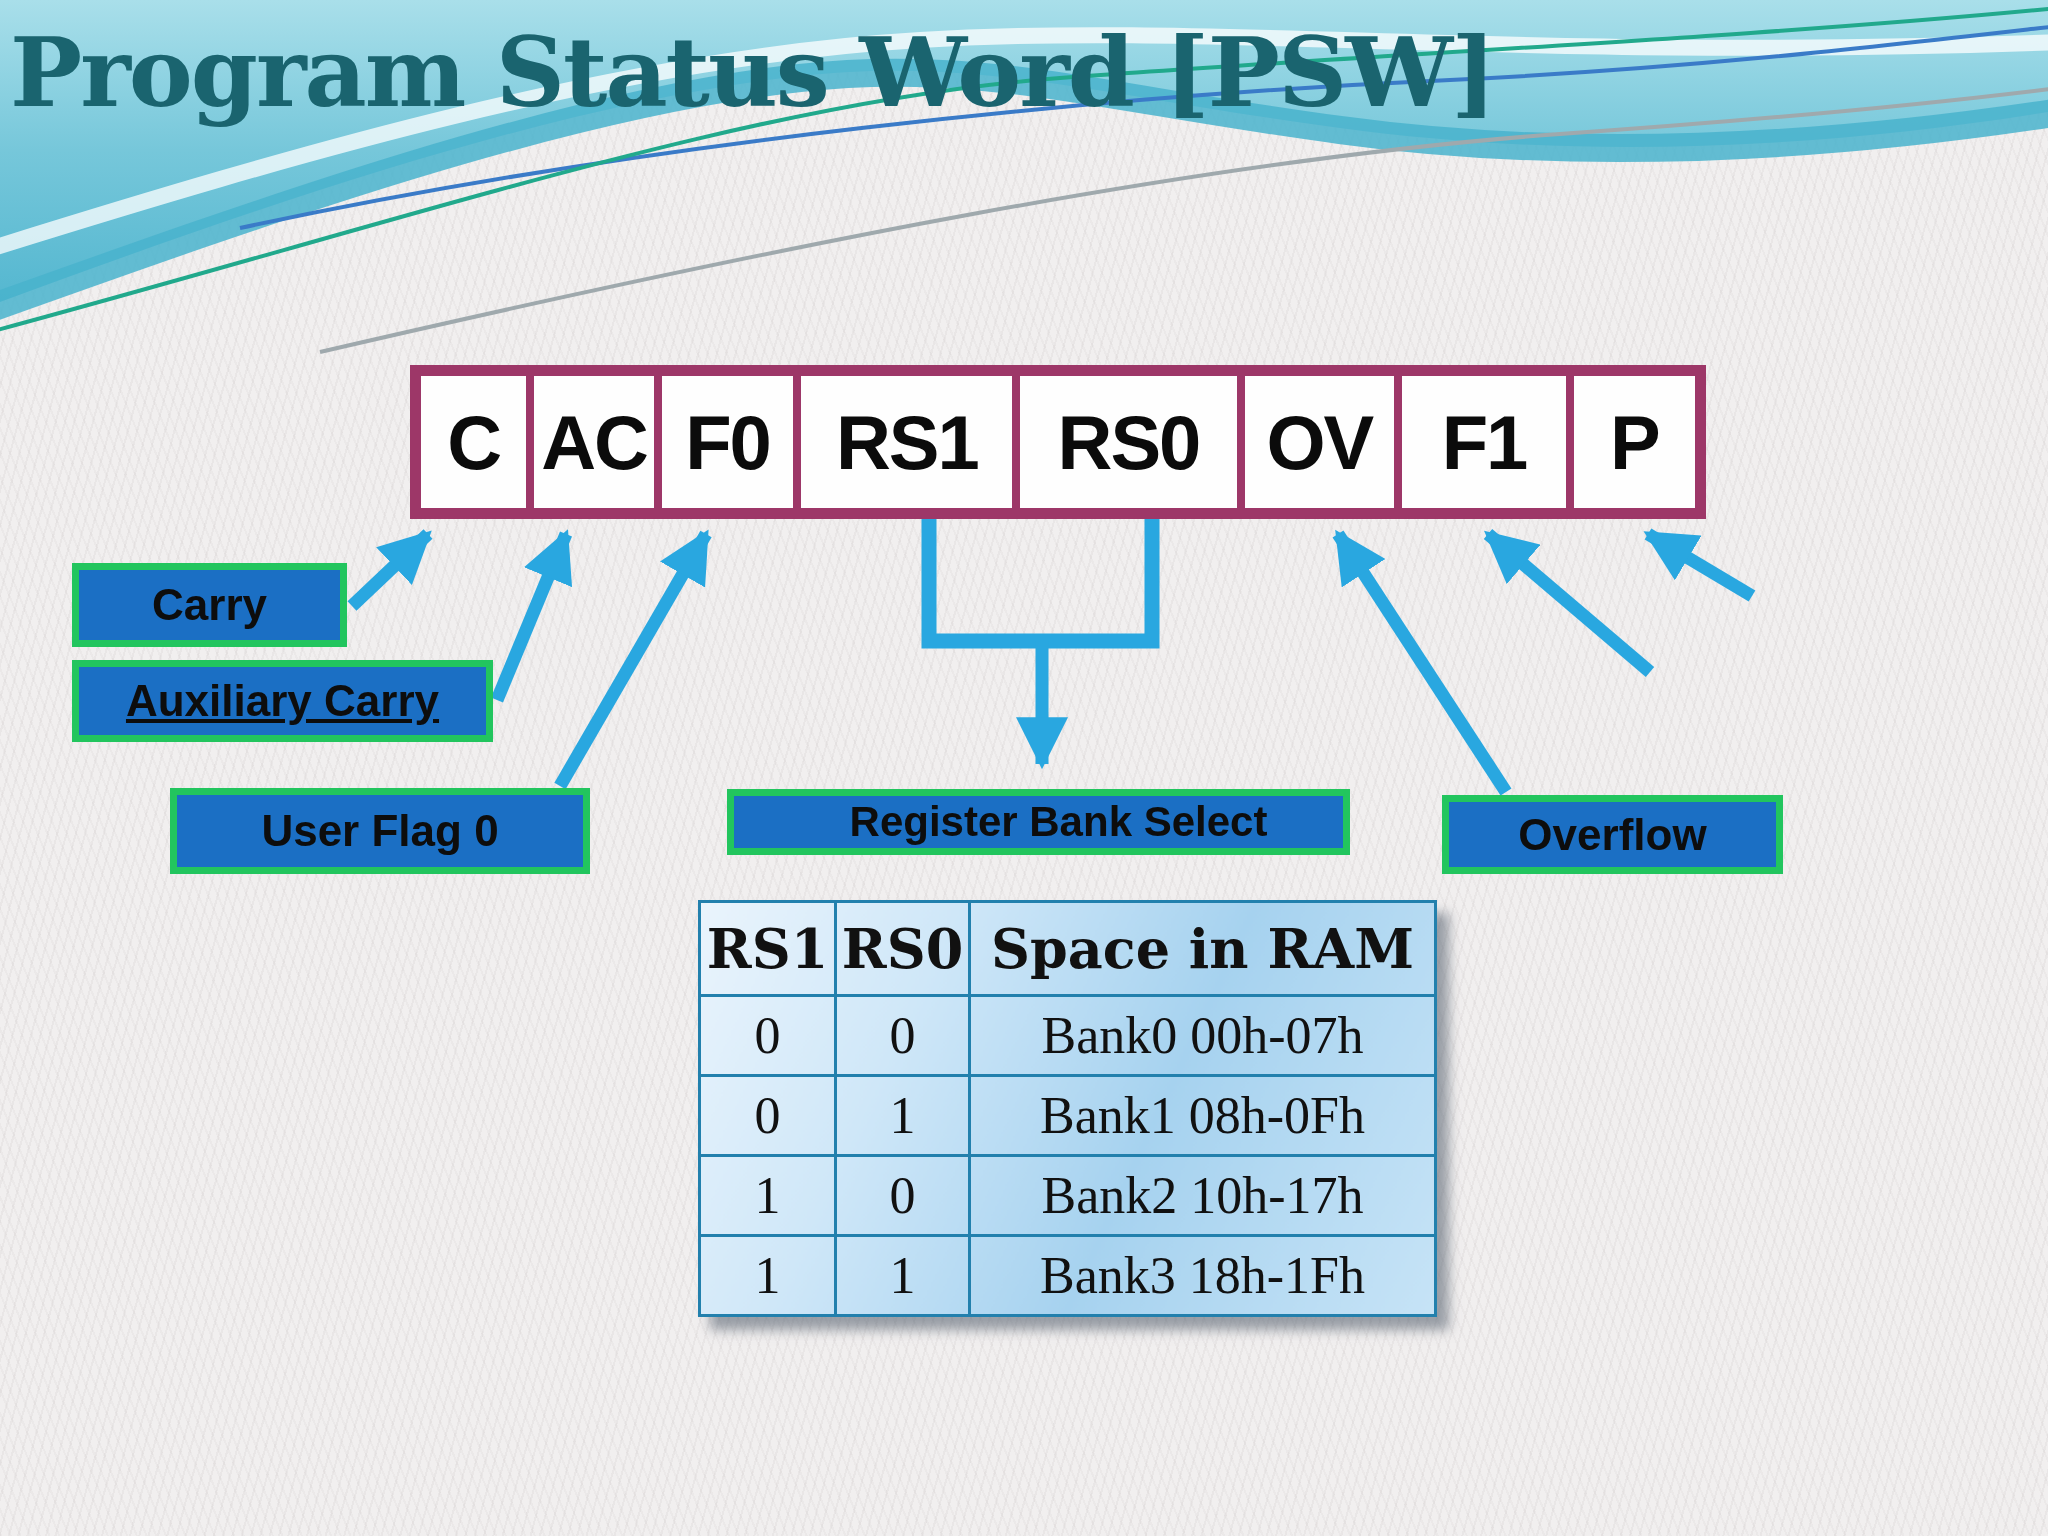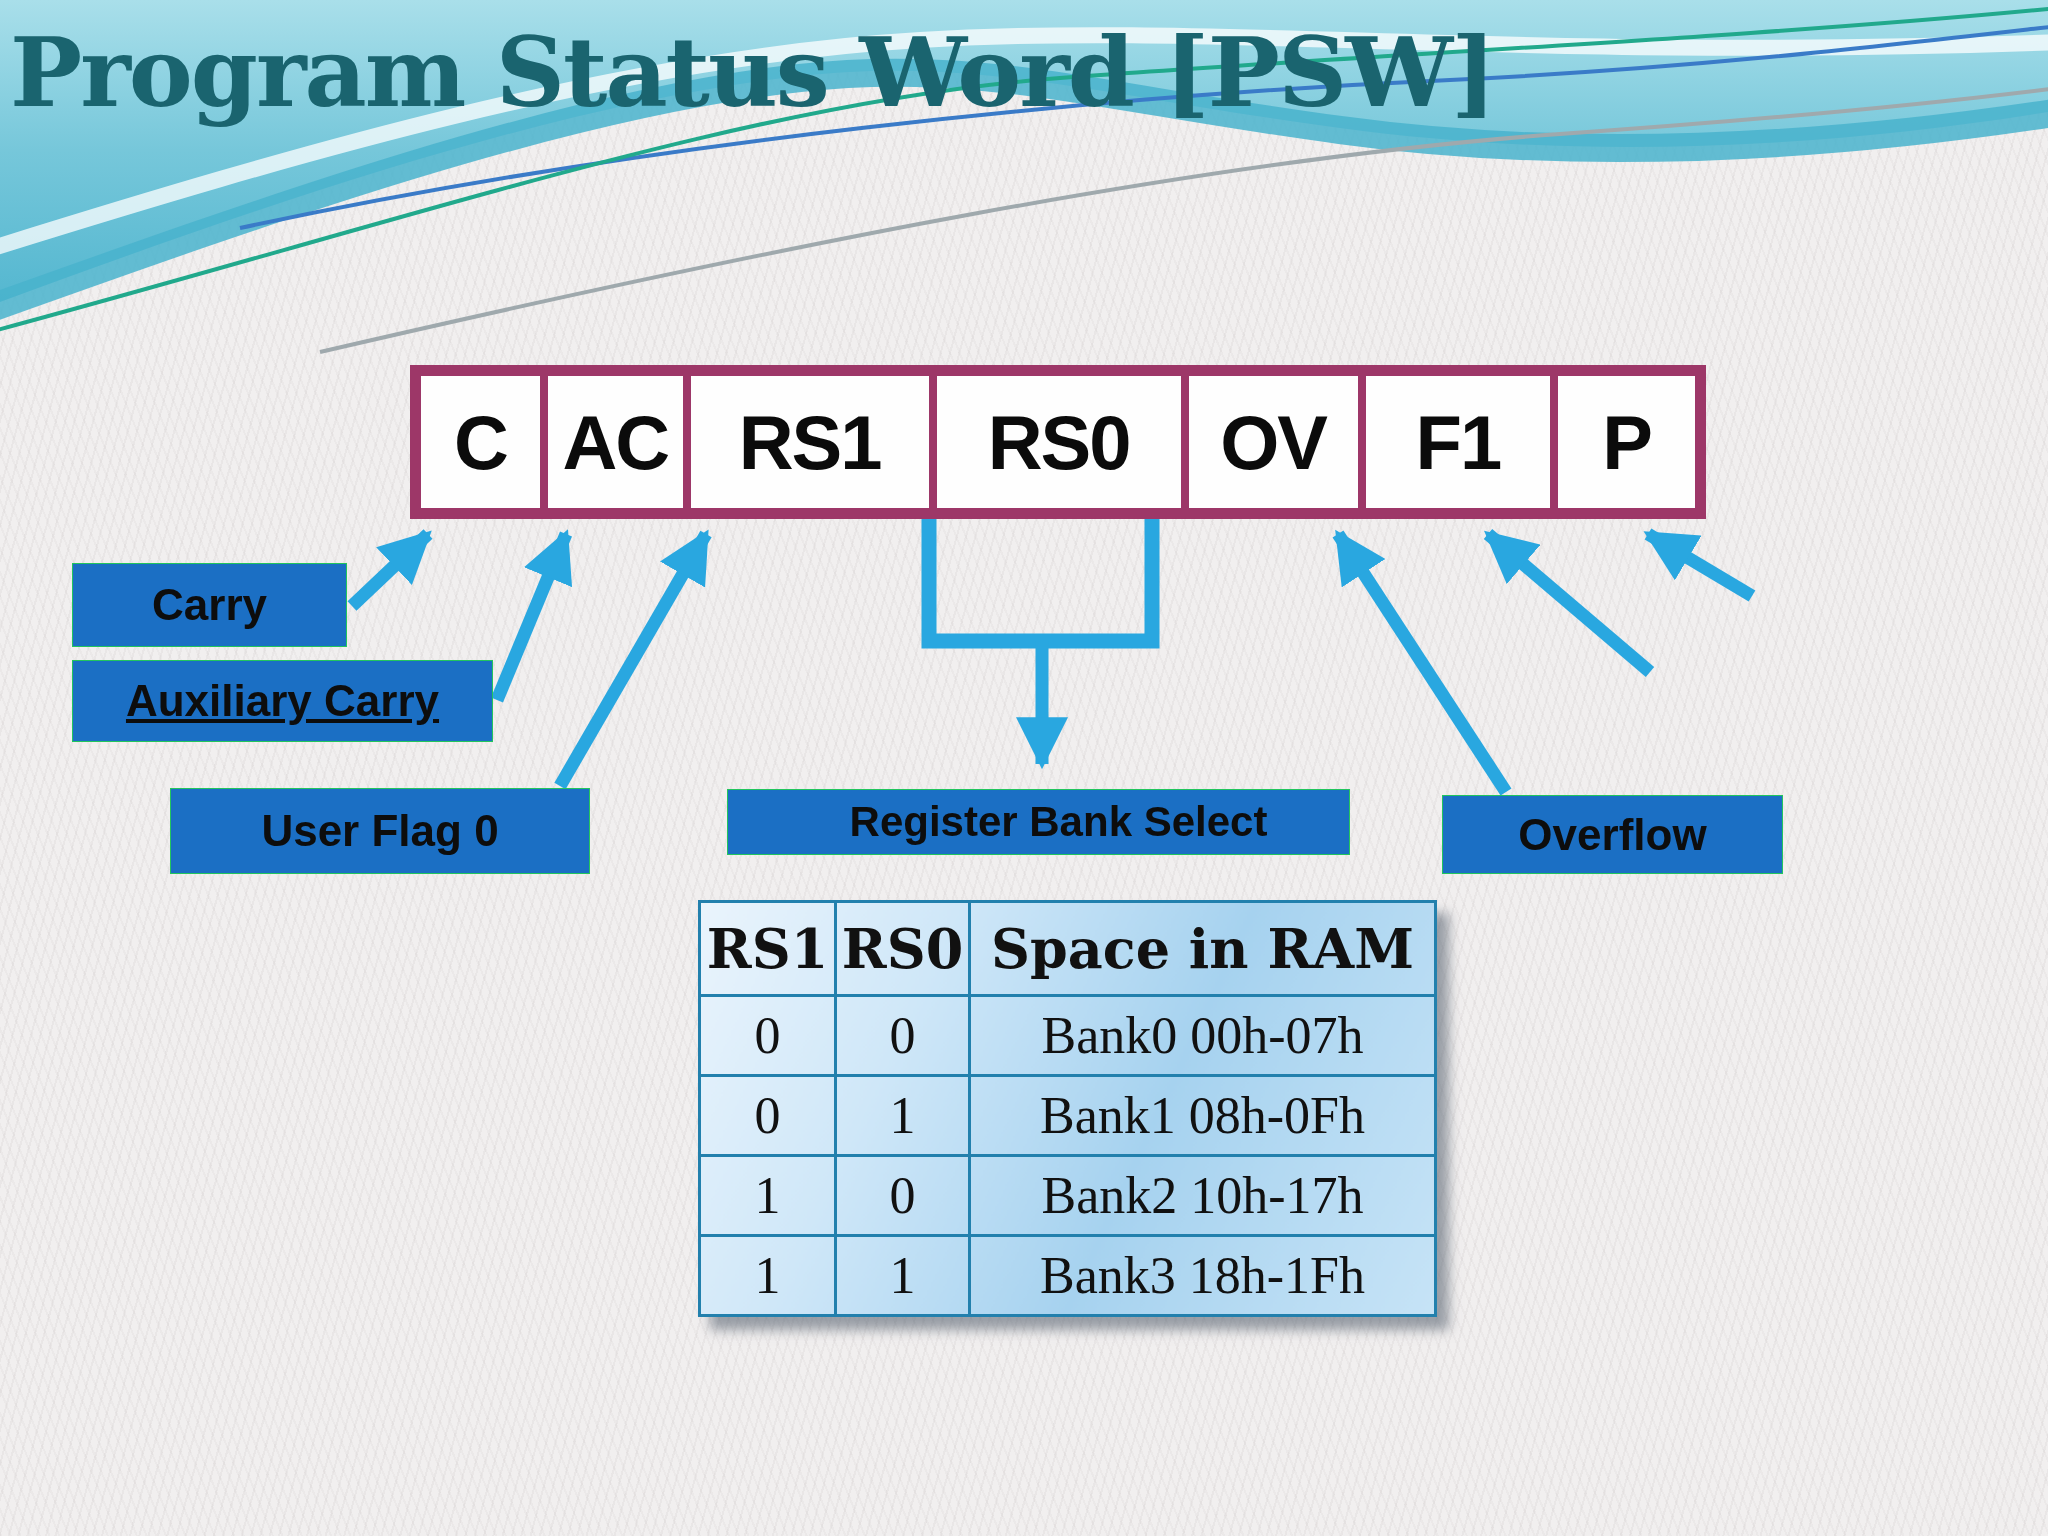--- a/index.html
+++ b/index.html
@@ -43,21 +43,21 @@
     font-weight:700;font-size:76px;color:#0b0b0b;letter-spacing:-2px;
   }
 
   
   .arrows-overlay{position:absolute;left:0;top:0;width:2048px;height:1536px;z-index:2;pointer-events:none;}
 
   
   .lbl{
     position:absolute;z-index:3;
     background:var(--label-blue);
-    border:1px solid #22c55e;
+    border:7px solid #22c55e;
     color:#0d0d0d;font-weight:700;font-size:44px;
     display:flex;align-items:center;justify-content:center;
     white-space:nowrap;
   }
   #lbl-carry   {left:72px;  top:563px; width:275px; height:84px;}
   #lbl-aux     {left:72px;  top:660px; width:421px; height:82px;text-decoration:underline;}
   #lbl-uf0     {left:170px; top:788px; width:420px; height:86px;}
   #lbl-rbs     {left:727px; top:789px; width:623px; height:66px; font-size:42px;padding-left:40px;}
   #lbl-ovf     {left:1442px;top:795px; width:341px; height:79px;}
   #lbl-uf1     {left:1588px;top:676px; width:325px; height:84px;}
@@ -122,20 +122,21 @@
       <path d="M1650,672 L1488,534" marker-end="url(#ah)"></path>
       <path d="M1752,596 L1648,534" marker-end="url(#ah)"></path>
       <path d="M929,518 L929,641 L1152,641 L1152,518" stroke-width="15"></path>
       <path d="M1042,641 L1042,764" marker-end="url(#ah)"></path>
     </g>
   </svg>
 
   <div class="register">
     <div class="cell" style="flex:100 0 0">C</div>
     <div class="cell" style="flex:113 0 0">AC</div>
+    <div class="cell" style="flex:125 0 0">F0</div>
     <div class="cell" style="flex:200 0 0">RS1</div>
     <div class="cell" style="flex:205 0 0">RS0</div>
     <div class="cell" style="flex:142 0 0">OV</div>
     <div class="cell" style="flex:155 0 0">F1</div>
     <div class="cell" style="flex:115 0 0">P</div>
   </div>
 
   <div class="lbl" id="lbl-carry">Carry</div>
   <div class="lbl" id="lbl-aux">Auxiliary Carry</div>
   <div class="lbl" id="lbl-uf0">User Flag 0</div>

